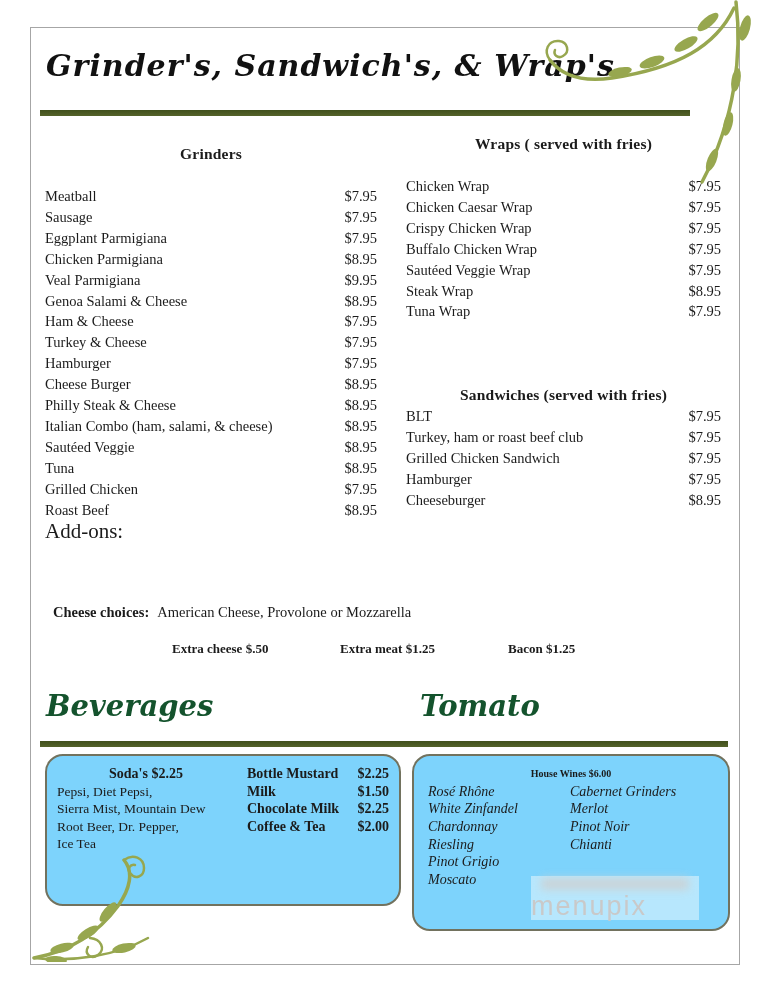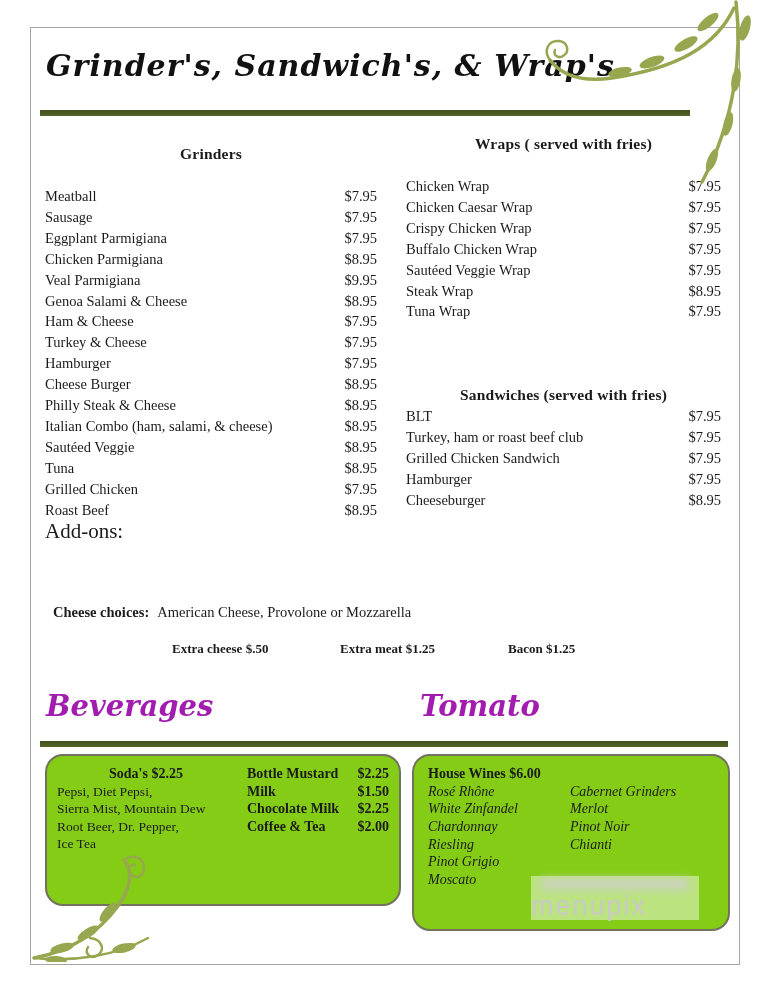--- a/index.html
+++ b/index.html
@@ -32,35 +32,35 @@
 
   .cheese { position:absolute; left:45px; top:604px; font-size:14.5px;margin-left:8px; }
   .cheese .lbl { font-weight:700; margin-right:8px; }
 
   .extras { position:absolute; top:641px; left:0; width:768px; height:20px;
             font-weight:700; font-size:13px; }
   .extras span { position:absolute; white-space:nowrap; }
   .ex1 { left:172px; } .ex2 { left:340px; } .ex3 { left:508px; }
 
   .script2 { position:absolute; font-family:"DejaVu Serif", serif; font-style:italic;
-             font-weight:600; font-size:29px; line-height:36px; color:#a21caf; }
+             font-weight:600; font-size:29px; line-height:36px; color:#14532d; }
   .bev-h  { left:46px;  top:688px; }
   .wine-h { left:420px; top:688px; }
 
-  .box { position:absolute; border:2px solid var(--box_border,#72725e); border-radius:18px; background:#84cc16; }
+  .box { position:absolute; border:2px solid var(--box_border,#72725e); border-radius:18px; background:#7dd3fc; }
   .bev-box  { left:45px;  top:754px; width:356px; height:152px; padding:9px 10px 0 10px; display:flex; }
   .wine-box { left:412px; top:754px; width:318px; height:177px; padding:9px 14px 0 14px; }
 
   .bev-left { width:178px; }
   .bev-left .t { font-weight:700; text-align:center; font-size:14px; line-height:17.5px; }
   .bev-left .ln { font-size:13.5px; line-height:17.6px; }
   .bev-right { flex:1; padding-left:12px; }
   .row2 { display:flex; justify-content:space-between; font-weight:700; font-size:14px; line-height:17.6px; }
 
-  .wine-box .t { font-weight:700; text-align:left; font-size:14px; line-height:17.5px; }
+  .wine-box .t { font-weight:700; text-align:center; font-size:10px; line-height:17.5px; }
   .wine-cols { display:flex; }
   .wine-col { font-style:italic; font-size:14px; line-height:17.7px; }
   .wine-col.l { width:142px; }
   .wine-col.r { flex:1; }
 
   .wm { position:absolute; left:531px; top:876px; width:168px; text-align:left;
         z-index:6; background:rgba(255,255,255,.45); }
   .wm-blur { height:12px; margin:2px 10px; background:#cfcfcf; filter:blur(4px); opacity:.8; }
   .wm-text { font-family:"Liberation Sans", sans-serif; font-size:27px; line-height:28px;
              color:var(--watermark_gray,#c9c9c9); letter-spacing:2px; }

